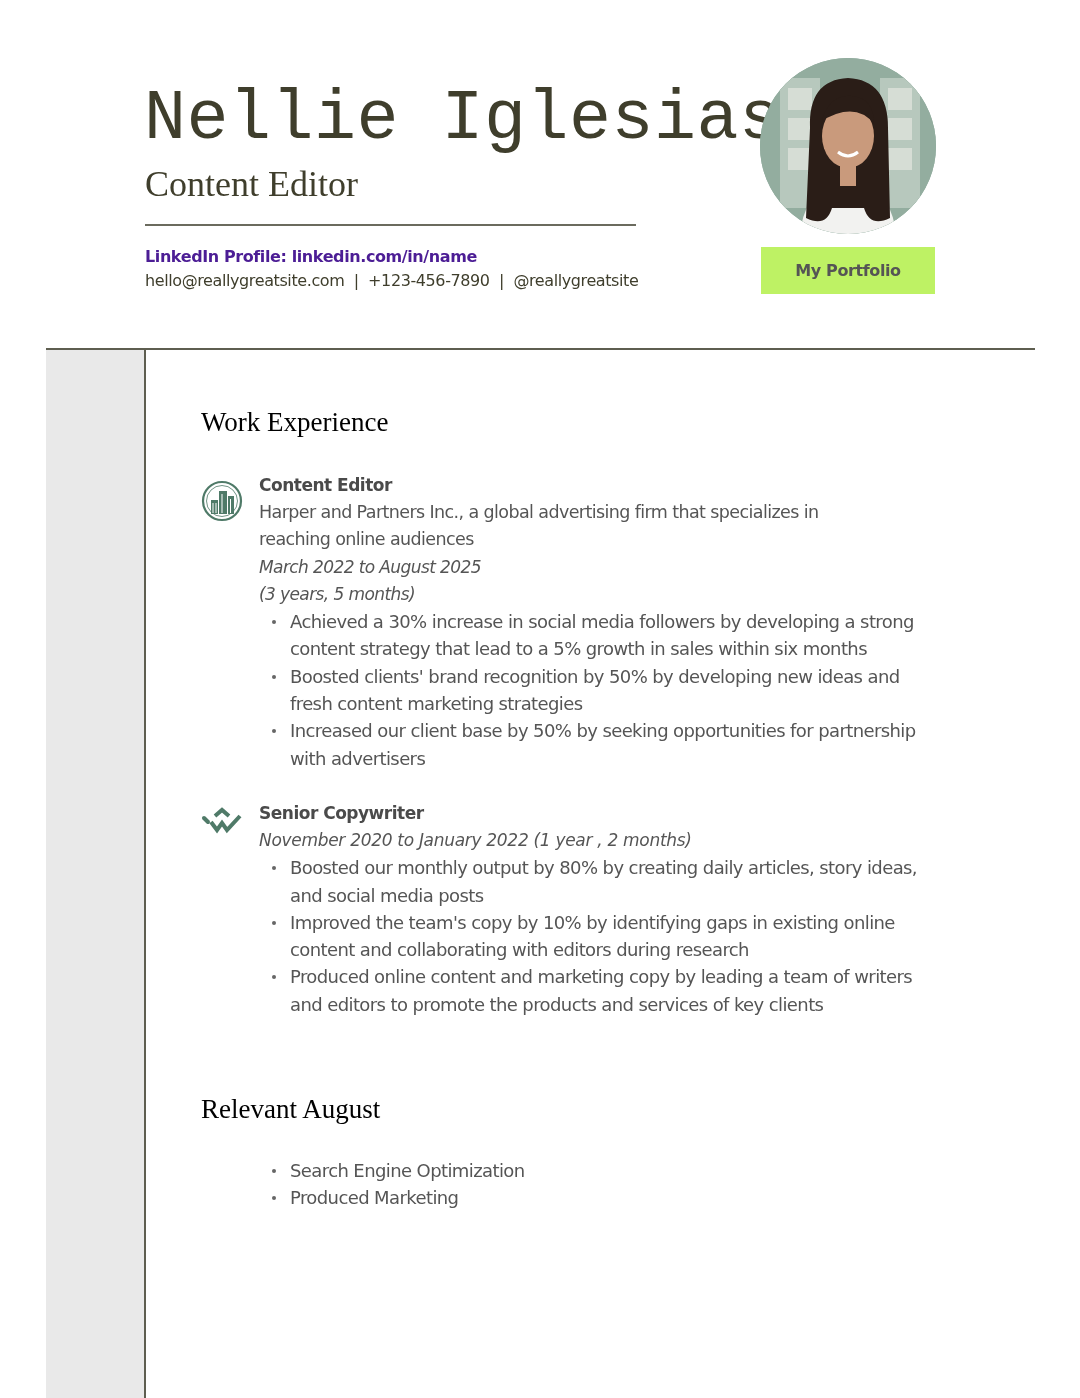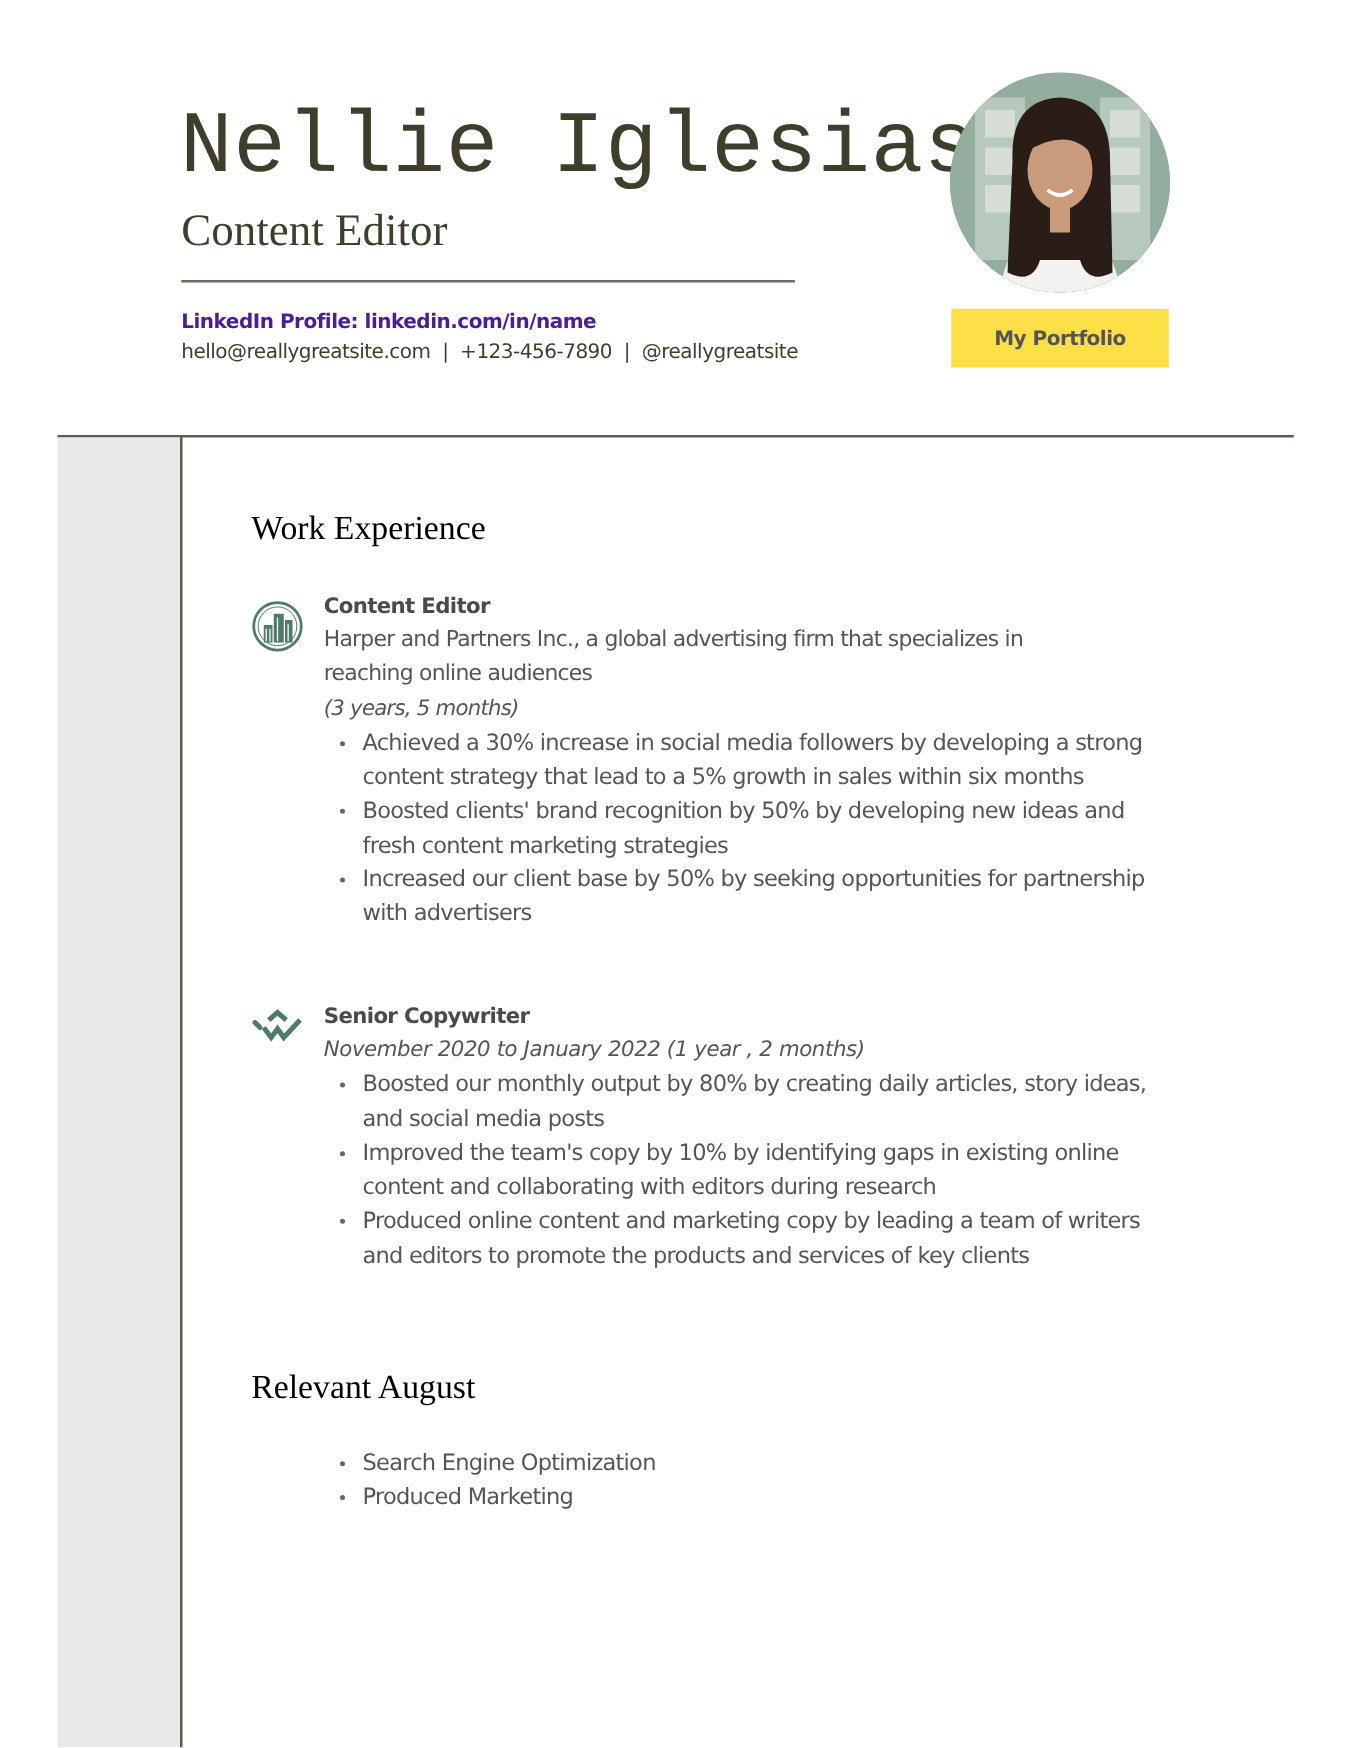--- a/index.html
+++ b/index.html
@@ -29,21 +29,21 @@
     font-size: 16px; color: #3f3e2c; line-height: 22px; letter-spacing: -0.4px;
   }
 
   .photo {
     position: absolute; left: 760px; top: 58px; width: 176px; height: 176px;
     border-radius: 50%; overflow: hidden;
     background: #8aa89a;
   }
   .portfolio-btn {
     position: absolute; left: 761px; top: 247px; width: 174px; height: 47px;
-    background: #fde047; color: #555555;
+    background: #bef264; color: #555555;
     font-size: 16px; font-weight: bold; letter-spacing: -0.4px;
     display: flex; align-items: center; justify-content: center;
     cursor: pointer;
   }
 
   .main-rule {
     position: absolute; left: 46px; top: 348px; width: 989px; height: 2px; background: #5e5e50;
   }
   .sidebar {
     position: absolute; left: 46px; top: 350px; width: 98px; height: 1048px; background: #e9e9e9;
@@ -121,20 +121,21 @@
     <line x1="12" y1="23" x2="12" y2="33" stroke="#ffffff" stroke-width="1"></line>
     <line x1="15" y1="23" x2="15" y2="33" stroke="#ffffff" stroke-width="1"></line>
     <line x1="21" y1="14" x2="21" y2="33" stroke="#ffffff" stroke-width="1"></line>
     <line x1="29.5" y1="19" x2="29.5" y2="33" stroke="#ffffff" stroke-width="1"></line>
   </svg>
 </div>
 
 <div class="job" style="top: 472px;">
   <div class="job-title">Content Editor</div>
   <div class="line" style="width: 620px;">Harper and Partners Inc., a global advertising firm that specializes in reaching online audiences</div>
+  <div class="line italic">March 2022 to August 2025</div>
   <div class="line italic">(3 years, 5 months)</div>
   <ul class="bullets" style="width: 665px;">
     <li>Achieved a 30% increase in social media followers by developing a strong content strategy that lead to a 5% growth in sales within six months</li>
     <li>Boosted clients' brand recognition by 50% by developing new ideas and fresh content marketing strategies</li>
     <li>Increased our client base by 50% by seeking opportunities for partnership with advertisers</li>
   </ul>
 </div>
 
 <div class="job-icon" style="top: 806px;">
   <svg width="42" height="30" viewBox="0 0 42 30">

